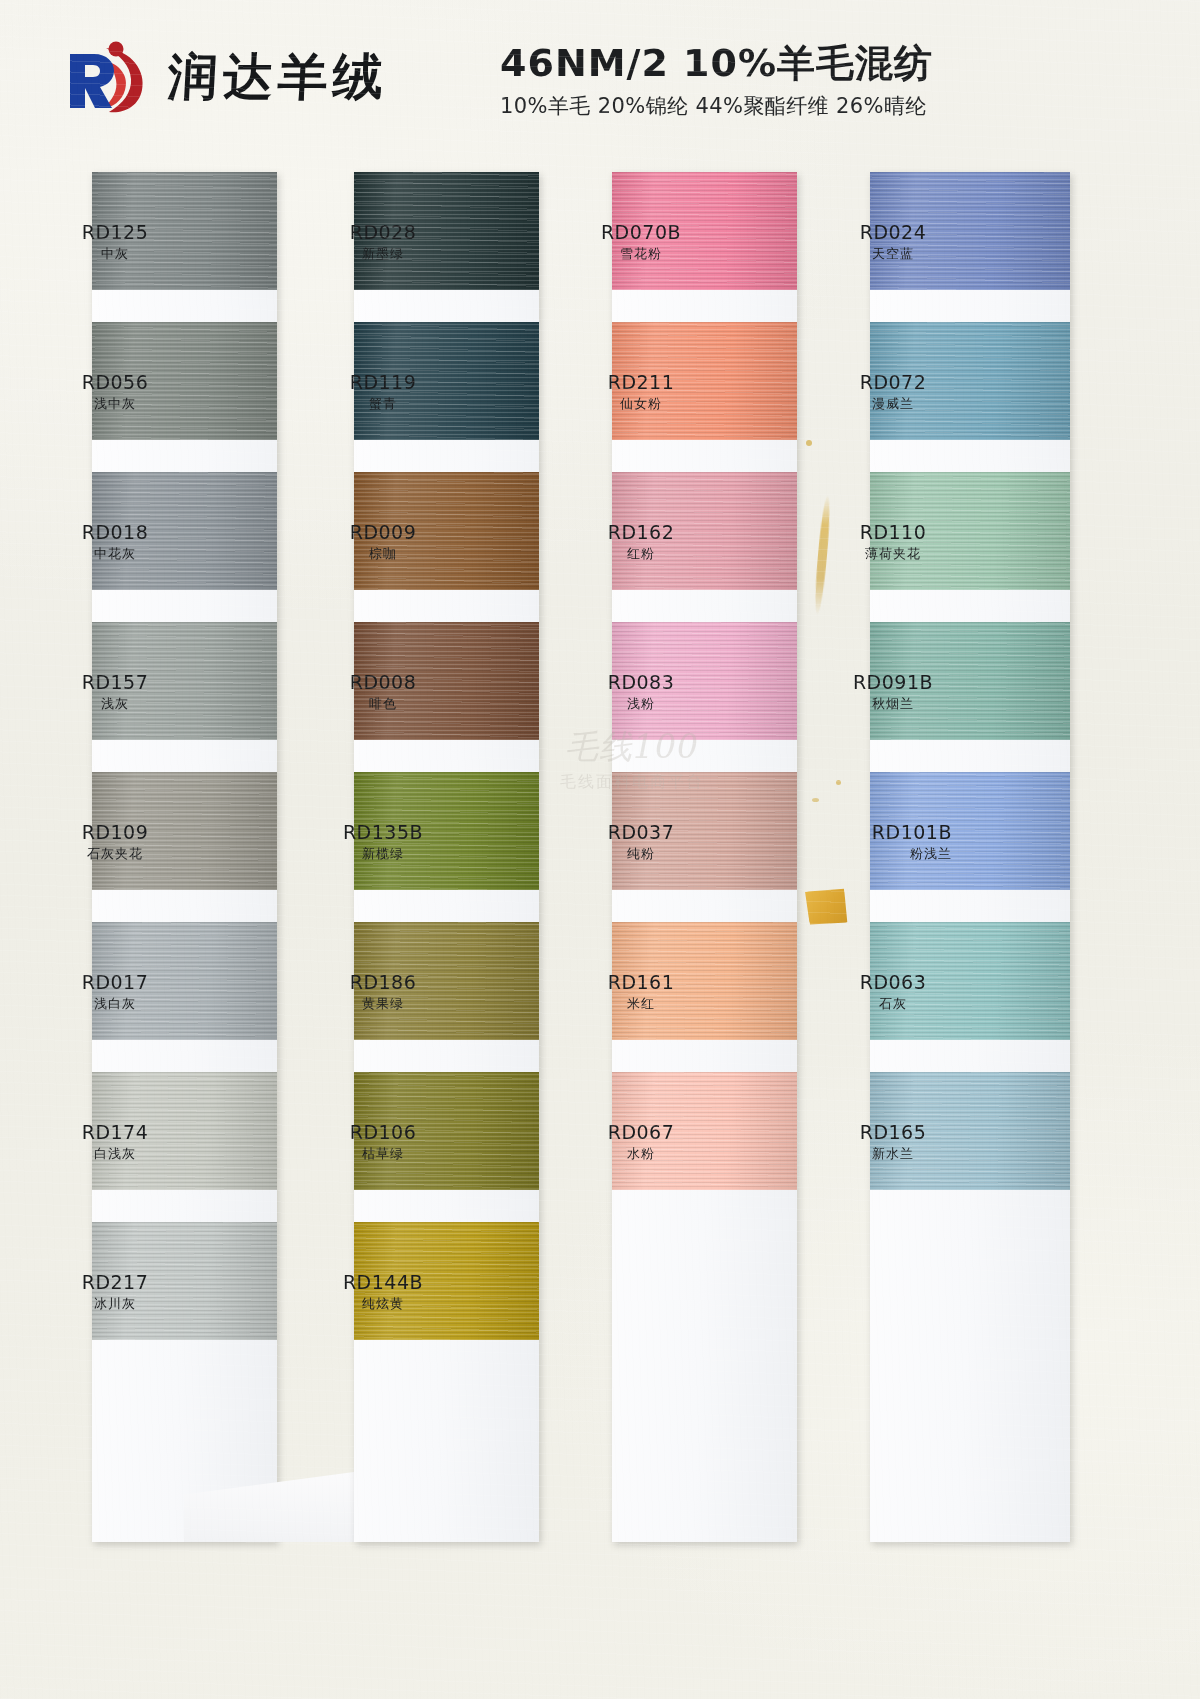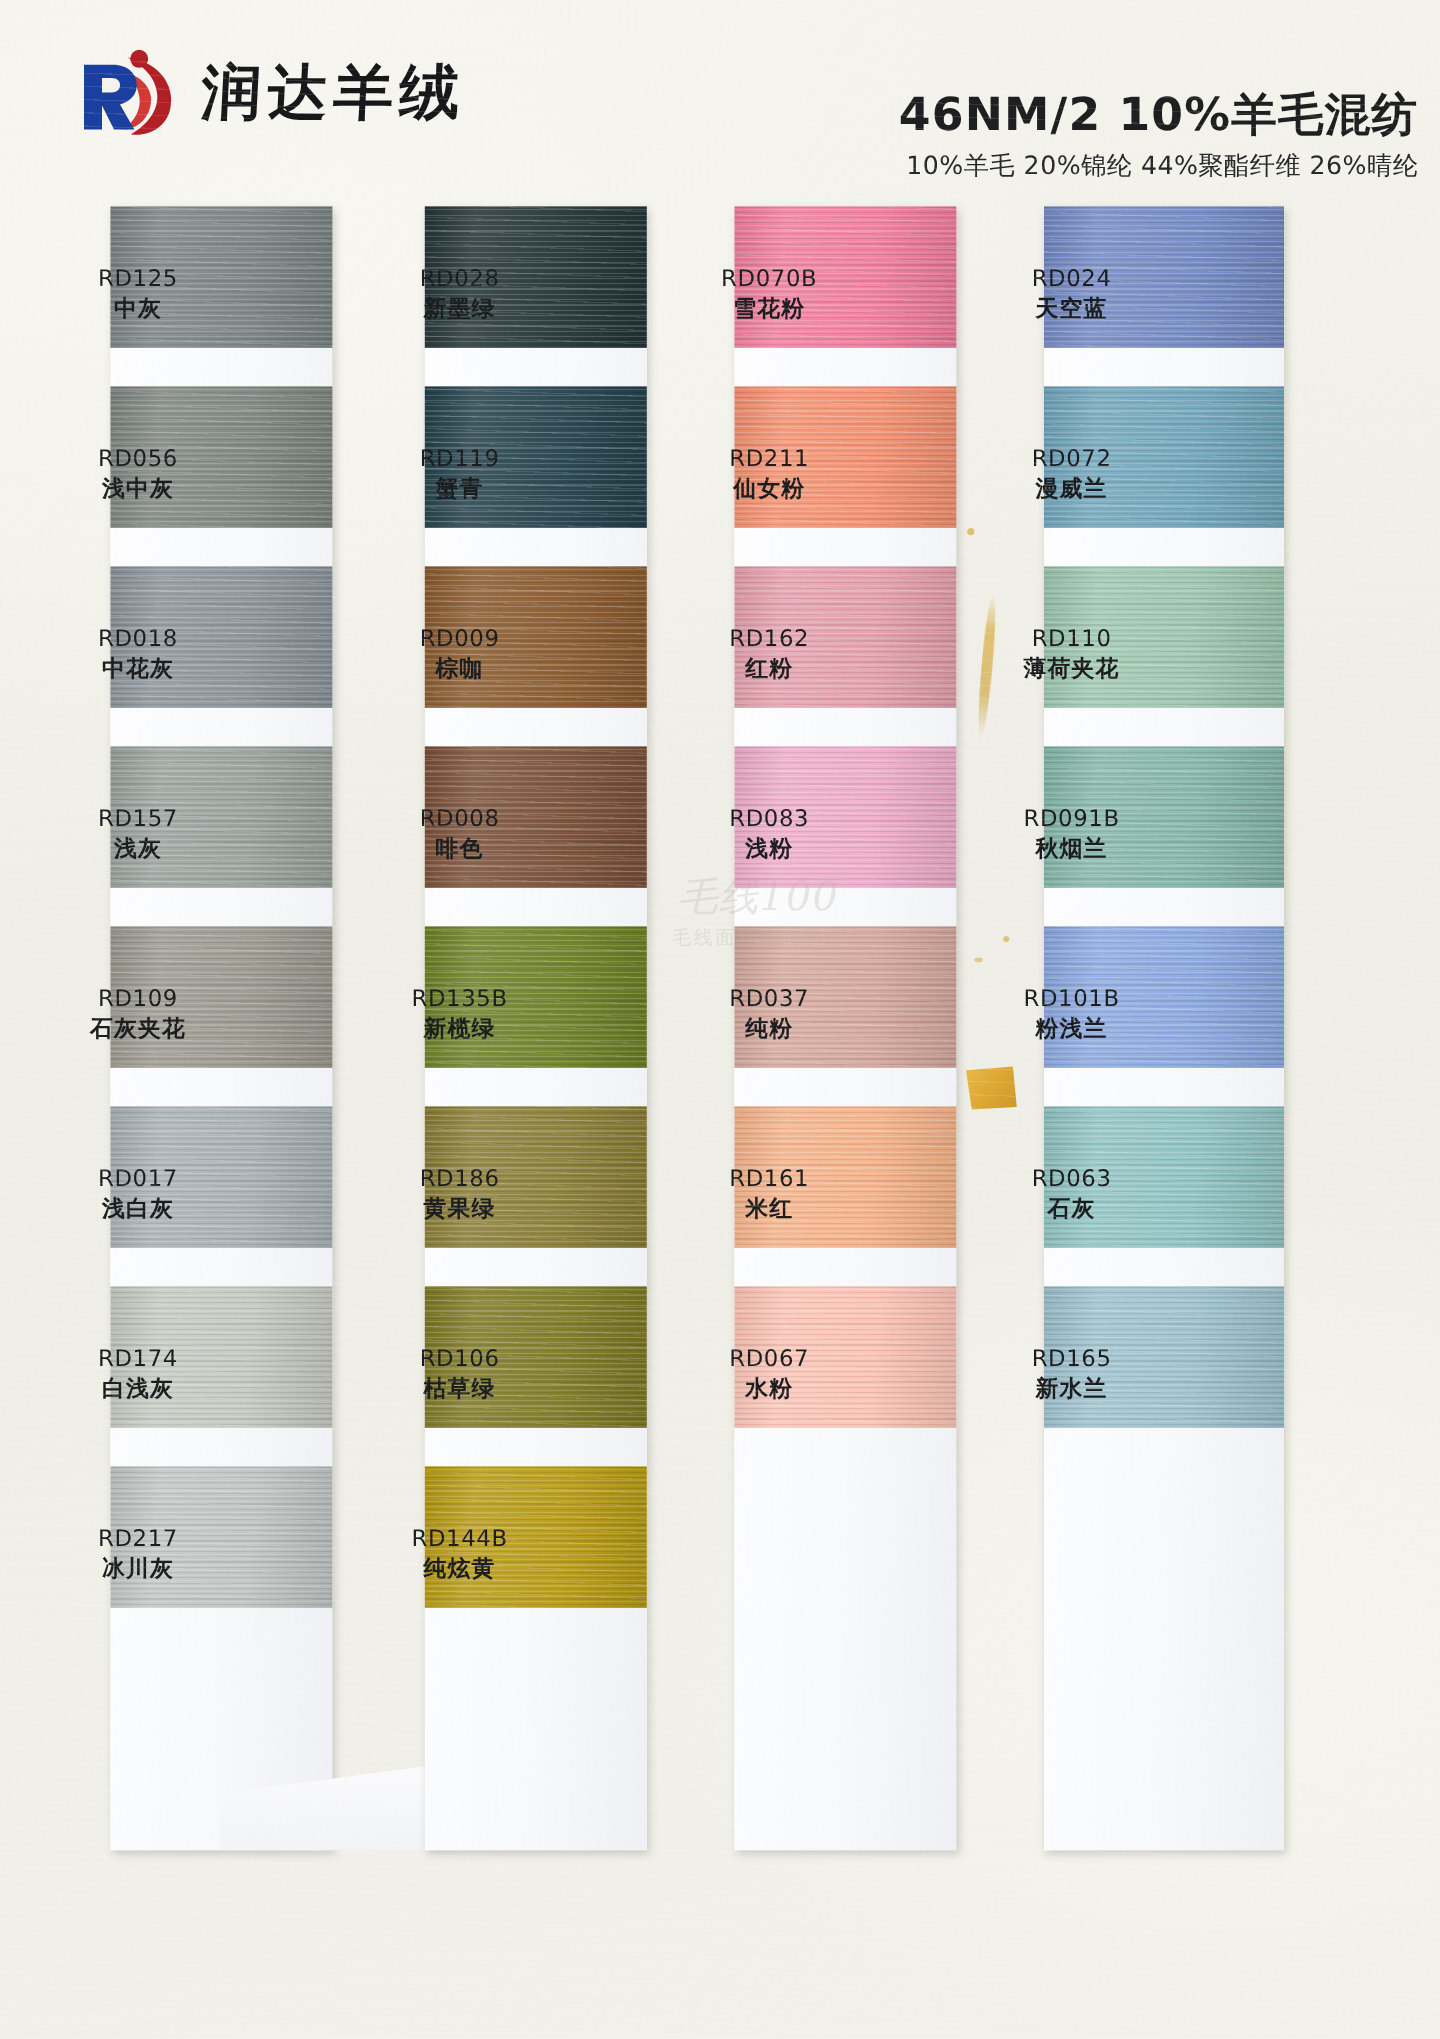--- a/index.html
+++ b/index.html
@@ -66,22 +66,21 @@
     font-family: "DejaVu Sans", "Liberation Sans", sans-serif;
     line-height: 1;
     transform: skewX(-3deg);
   }
 
   .title-block {
     position: absolute;
     left: 500px;
     right: 18px;
     top: 42px;
-    text-align: right;
-    margin-top: 32px;
+    text-align: left;
   }
 
   .main-title {
     font-size: 38px;
     font-weight: 700;
     color: #1d1f21;
     letter-spacing: 1px;
     line-height: 1.12;
     font-family: "DejaVu Sans", "Liberation Sans", sans-serif;
   }
@@ -180,22 +179,22 @@
     line-height: 1.32;
   }
   .label .code {
     display: block;
     font-size: 19px;
     font-weight: 400;
     letter-spacing: 0.5px;
   }
   .label .cname {
     display: block;
-    font-size: 19px;
-    font-weight: 700;
+    font-size: 13px;
+    font-weight: 400;
     letter-spacing: 1px;
   }
   .col-0 .label { left: -36px; }
   .col-1 .label { left: -30px; }
   .col-2 .label { left: -30px; }
   .col-3 .label { left: -36px; }
 
   
   .watermark {
     position: absolute;
@@ -497,21 +496,21 @@
             </div>
             <div class="swatch">
               <div class="yarn" style="background: rgb(132, 182, 169);"></div>
               <div class="label" style="top: 48px;">
                 <span class="code">RD091B</span>
                 <span class="cname">秋烟兰</span>
               </div>
             </div>
             <div class="swatch">
               <div class="yarn" style="background: rgb(138, 168, 224);"></div>
-              <div class="label" style="top: 48px;">
+              <div class="label" style="top: 48px; text-align: right;">
                 <span class="code">RD101B</span>
                 <span class="cname">粉浅兰</span>
               </div>
             </div>
             <div class="swatch">
               <div class="yarn" style="background: rgb(143, 195, 194);"></div>
               <div class="label" style="top: 48px;">
                 <span class="code">RD063</span>
                 <span class="cname">石灰</span>
               </div>

